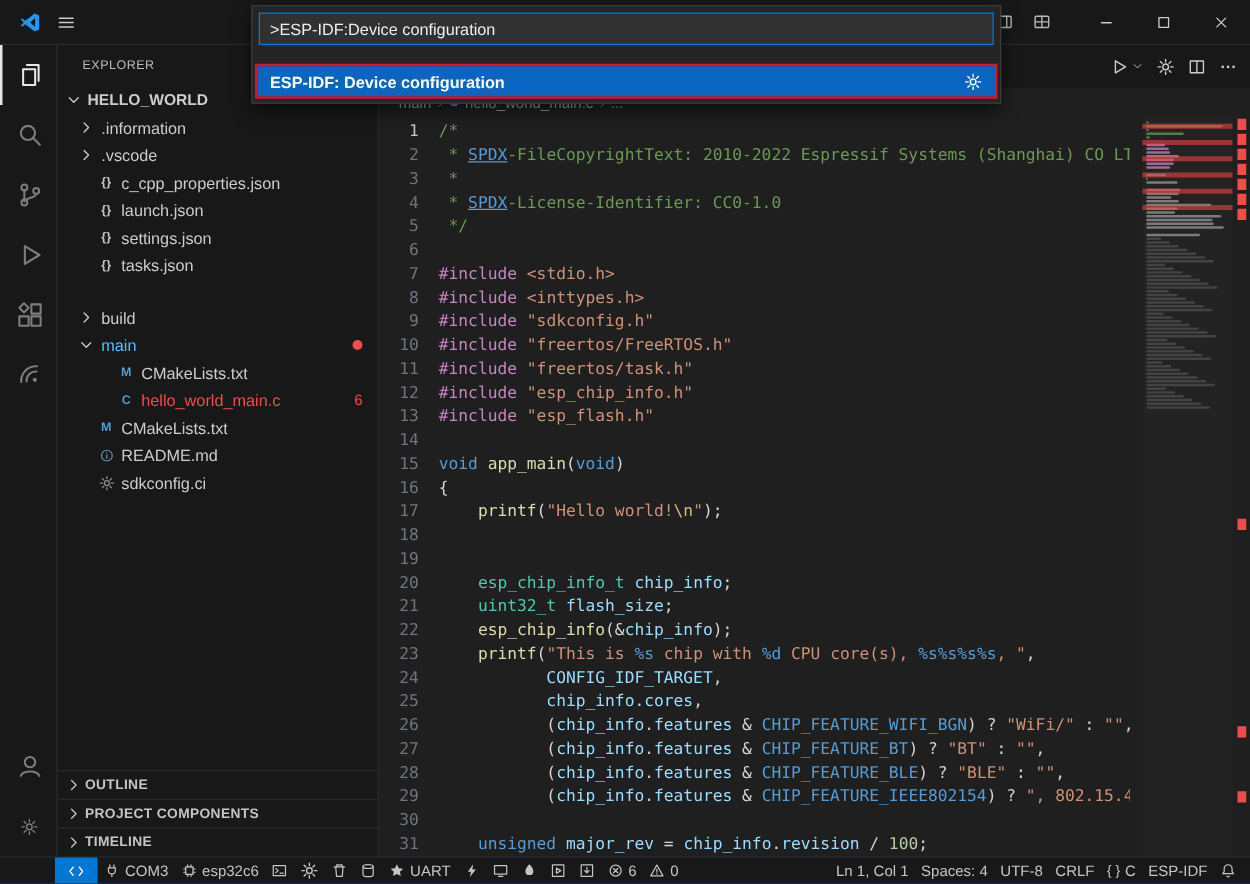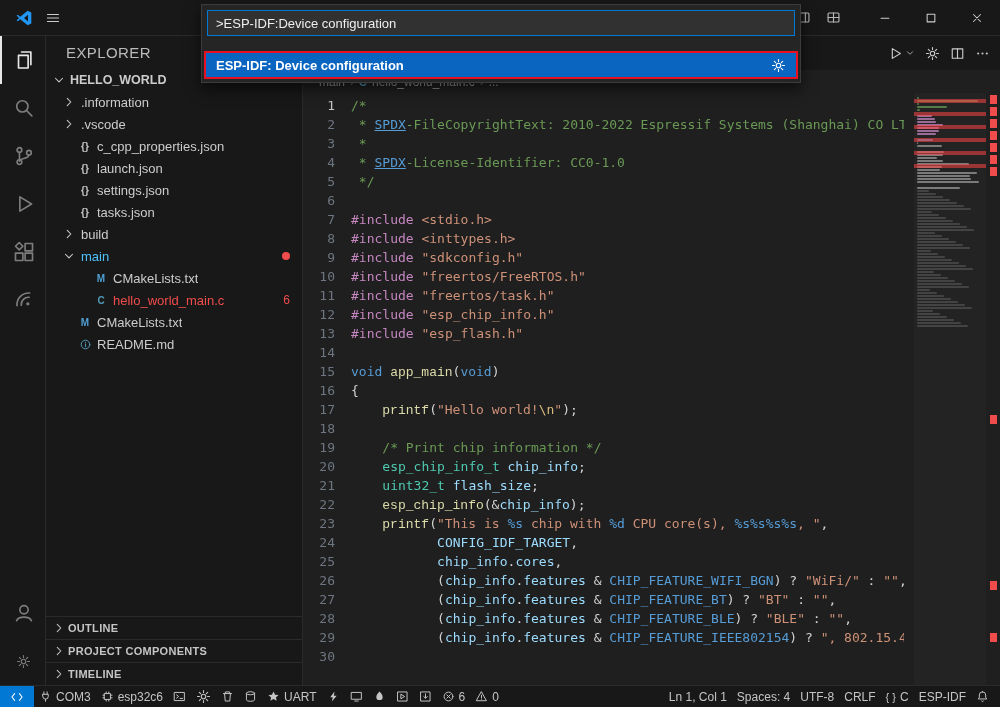--- a/index.html
+++ b/index.html
@@ -28,21 +28,21 @@
   .pi-gear{ color:#ffffff; display:flex; align-items:center; }
   
   .main-row{ display:flex; height:649px; }
   .activitybar{ width:46px; background:#181818; border-right:1px solid #2a2a2a;
     display:flex; flex-direction:column; }
   .ab-item{ height:48px; display:flex; align-items:center; justify-content:center; color:#7d7d7d; border-left:2px solid transparent; }
   .ab-item.active{ color:#e7e7e7; border-left:2px solid #e7e7e7; }
   .ab-spacer{ flex:1; }
   
   .sidebar{ width:257px; background:#181818; border-right:1px solid #2a2a2a; display:flex; flex-direction:column; overflow:hidden; }
-  .sb-title{ height:32px; line-height:34px; padding-left:20px; font-size:15px; letter-spacing:.4px; color:#bbbbbb; }
+  .sb-title{ height:32px; line-height:34px; padding-left:20px; font-size:10px; letter-spacing:.4px; color:#bbbbbb; }
   .tree-root{ height:23px; display:flex; align-items:center; padding-left:4px; font-weight:bold; color:#cccccc; }
   .tree-root .root-label{ margin-left:2px; font-size:12.5px; }
   .tree-row{ height:22px; display:flex; align-items:center; color:#cccccc; cursor:pointer; }
   .tree-icon{ width:18px; display:flex; align-items:center; justify-content:center; flex:none; }
   .tree-glyph{ width:18px; text-align:center; font-size:10px; font-weight:bold; flex:none; }
   .tree-label{ margin-left:3px; white-space:nowrap; overflow:hidden; }
   .tree-badge{ margin-left:auto; margin-right:12px; color:#f14c4c; font-size:12px; }
   .tree-badge.dot{ width:8px; height:8px; border-radius:50%; background:#f14c4c; }
   .sb-panels{ margin-top:auto; }
   .sb-panel{ height:23px; display:flex; align-items:center; border-top:1px solid #2a2a2a;
@@ -56,32 +56,32 @@
   .bc-sep{ color:#6e6e6e; }
   .bc-c{ color:#519aba; font-weight:bold; font-size:11px; }
   .code-wrap{ position:relative; flex:1; overflow:hidden; padding-top:3px; }
   .code-lines{ margin-right:96px; overflow:hidden; }
   .code-line{ display:flex; height:19px; line-height:19px;
     font-family:"DejaVu Sans Mono", monospace; font-size:13px; }
   .ln{ width:48px; text-align:right; padding-right:16px; color:#6e7681; flex:none; }
   .code-line.active .ln{ color:#c6c6c6; }
   .lt{ white-space:pre; }
   .tk-cmt{ color:#6a9955; } .tk-pre{ color:#c586c0; } .tk-str{ color:#ce9178; }
-  .tk-kw{ color:#569cd6; } .tk-fn{ color:#dcdcaa;font-family:Liberation Mono, monospace; } .tk-typ{ color:#4ec9b0; }
+  .tk-kw{ color:#569cd6; } .tk-fn{ color:#dcdcaa; } .tk-typ{ color:#4ec9b0; }
   .tk-var{ color:#9cdcfe; } .tk-num{ color:#b5cea8; } .tk-pun{ color:#d4d4d4; }
   .tk-esc{ color:#d7ba7d; } .tk-lnk{ color:#569cd6; text-decoration:underline; }
   .minimap{ position:absolute; top:0; right:14px; width:72px; height:100%; background:rgba(255,255,255,0.02); padding-top:4px; }
   .mm-line{ height:2px; margin:0 0 1px 3px; border-radius:1px; opacity:.75; }
   .mm-err{ position:absolute; left:0; width:100%; height:4px; background:rgba(255,70,70,.55); }
   .ruler{ position:absolute; top:0; right:0; width:14px; height:100%; }
   .ruler-mark{ position:absolute; right:3px; width:7px; height:9px; background:#f14c4c; }
   
   .statusbar{ height:22px; background:#181818; border-top:1px solid #2a2a2a;
     display:flex; align-items:center; justify-content:space-between; font-size:12px; color:#c5c5c5; }
-  .sb-side{ display:flex; align-items:center; height:100%; }
+  .sb-side{ display:flex; align-items:center; height:100%;padding-left:44px; }
   .sb-item{ display:flex; align-items:center; gap:4px; padding:0 5px; height:100%; white-space:nowrap; }
   .sb-item.remote{ background:#0078d4; color:#ffffff; width:34px; justify-content:center; padding:0; }
   .sb-side.right{ padding-right:6px; }
   svg{ display:block; }
 </style>
 </head>
 <body>
 
 <div class="app">
 
@@ -264,21 +264,21 @@
             <span class="tree-label">launch.json</span>
           </div>
           <div class="tree-row" style="padding-left: 30px;">
             <span class="tree-glyph" style="color: rgb(197, 197, 197);">{}</span>
             <span class="tree-label">settings.json</span>
           </div>
           <div class="tree-row" style="padding-left: 30px;">
             <span class="tree-glyph" style="color: rgb(197, 197, 197);">{}</span>
             <span class="tree-label">tasks.json</span>
           </div>
-          <div class="tree-row" style="padding-left: 14px;">
+          <div class="tree-row" style="padding-left: 14px; margin-top: 20px;">
             <span class="tree-icon">
               <svg viewBox="0 0 16 16" width="14" height="14" fill="none" stroke="currentColor" stroke-width="1.2" stroke-linecap="round" stroke-linejoin="round">
                 <path d="M6 3.9l4.1 4.1L6 12.1"></path>
               </svg>
             </span>
             <span class="tree-label">build</span>
           </div>
           <div class="tree-row" style="padding-left: 14px;">
             <span class="tree-icon">
               <svg viewBox="0 0 16 16" width="14" height="14" fill="none" stroke="currentColor" stroke-width="1.2" stroke-linecap="round" stroke-linejoin="round">
@@ -302,20 +302,29 @@
             <span class="tree-label">CMakeLists.txt</span>
           </div>
           <div class="tree-row" style="padding-left: 30px;">
             <span class="tree-icon" style="color: rgb(81, 154, 186);">
               <svg viewBox="0 0 16 16" width="13" height="13" fill="none" stroke="currentColor" stroke-width="1.2" stroke-linecap="round" stroke-linejoin="round">
                 <circle cx="8" cy="8" r="5.3"></circle>
                 <path d="M8 7.3v3.4M8 5.2v.3"></path>
               </svg>
             </span>
             <span class="tree-label">README.md</span>
+          </div>
+          <div class="tree-row" style="padding-left: 30px;">
+            <span class="tree-icon" style="color: rgb(143, 143, 143);">
+              <svg viewBox="0 0 16 16" width="13" height="13" fill="none" stroke="currentColor" stroke-width="1.2" stroke-linecap="round" stroke-linejoin="round">
+                <circle cx="8" cy="8" r="2.4"></circle>
+                <path d="M8 1.6v2.1M8 12.3v2.1M1.6 8h2.1M12.3 8h2.1M3.5 3.5l1.5 1.5M11 11l1.5 1.5M12.5 3.5L11 5M5 11l-1.5 1.5"></path>
+              </svg>
+            </span>
+            <span class="tree-label">sdkconfig.ci</span>
           </div>
         </div>
       <div class="sb-panels" id="sb-panels">
           <div class="sb-panel">
             <span class="tree-icon">
               <svg viewBox="0 0 16 16" width="14" height="14" fill="none" stroke="currentColor" stroke-width="1.2" stroke-linecap="round" stroke-linejoin="round">
                 <path d="M6 3.9l4.1 4.1L6 12.1"></path>
               </svg>
             </span>
             <span>OUTLINE</span>
@@ -450,21 +459,21 @@
             <div class="code-line">
               <span class="ln">17</span>
               <span class="lt"><span class="tk-pun">    </span><span class="tk-fn">printf</span><span class="tk-pun">(</span><span class="tk-str">"Hello world!</span><span class="tk-esc">\n</span><span class="tk-str">"</span><span class="tk-pun">);</span></span>
             </div>
             <div class="code-line">
               <span class="ln">18</span>
               <span class="lt"></span>
             </div>
             <div class="code-line">
               <span class="ln">19</span>
-              <span class="lt"><span class="tk-pun">    </span><span class="tk-cmt">/* Print chip information */</span></span>
+              <span class="lt"><span class="tk-pun">    </span></span>
             </div>
             <div class="code-line">
               <span class="ln">20</span>
               <span class="lt"><span class="tk-pun">    </span><span class="tk-typ">esp_chip_info_t</span><span class="tk-pun"> </span><span class="tk-var">chip_info</span><span class="tk-pun">;</span></span>
             </div>
             <div class="code-line">
               <span class="ln">21</span>
               <span class="lt"><span class="tk-pun">    </span><span class="tk-typ">uint32_t</span><span class="tk-pun"> </span><span class="tk-var">flash_size</span><span class="tk-pun">;</span></span>
             </div>
             <div class="code-line">
@@ -495,20 +504,24 @@
               <span class="ln">28</span>
               <span class="lt"><span class="tk-pun">           (</span><span class="tk-var">chip_info</span><span class="tk-pun">.</span><span class="tk-var">features</span><span class="tk-pun"> &amp; </span><span class="tk-kw">CHIP_FEATURE_BLE</span><span class="tk-pun">) ? </span><span class="tk-str">"BLE"</span><span class="tk-pun"> : </span><span class="tk-str">""</span><span class="tk-pun">,</span></span>
             </div>
             <div class="code-line">
               <span class="ln">29</span>
               <span class="lt"><span class="tk-pun">           (</span><span class="tk-var">chip_info</span><span class="tk-pun">.</span><span class="tk-var">features</span><span class="tk-pun"> &amp; </span><span class="tk-kw">CHIP_FEATURE_IEEE802154</span><span class="tk-pun">) ? </span><span class="tk-str">", 802.15.4 (Zigbee/Thread)"</span></span>
             </div>
             <div class="code-line">
               <span class="ln">30</span>
               <span class="lt"></span>
+            </div>
+            <div class="code-line">
+              <span class="ln">31</span>
+              <span class="lt"><span class="tk-pun">    </span><span class="tk-kw">unsigned</span><span class="tk-pun"> </span><span class="tk-var">major_rev</span><span class="tk-pun"> = </span><span class="tk-var">chip_info</span><span class="tk-pun">.</span><span class="tk-var">revision</span><span class="tk-pun"> / </span><span class="tk-num">100</span><span class="tk-pun">;</span></span>
             </div>
           </div>
         <div class="minimap" id="minimap">
             <div class="mm-line" style="width: 1.7px; background: rgb(106, 153, 85);"></div>
             <div class="mm-line" style="width: 61.2px; background: rgb(106, 153, 85);"></div>
             <div class="mm-line" style="width: 1.7px; background: rgb(106, 153, 85);"></div>
             <div class="mm-line" style="width: 29.75px; background: rgb(106, 153, 85);"></div>
             <div class="mm-line" style="width: 2.55px; background: rgb(106, 153, 85);"></div>
             <div class="mm-line" style="width: 0px; background: transparent;"></div>
             <div class="mm-line" style="width: 15.3px; background: rgb(197, 134, 192);"></div>

